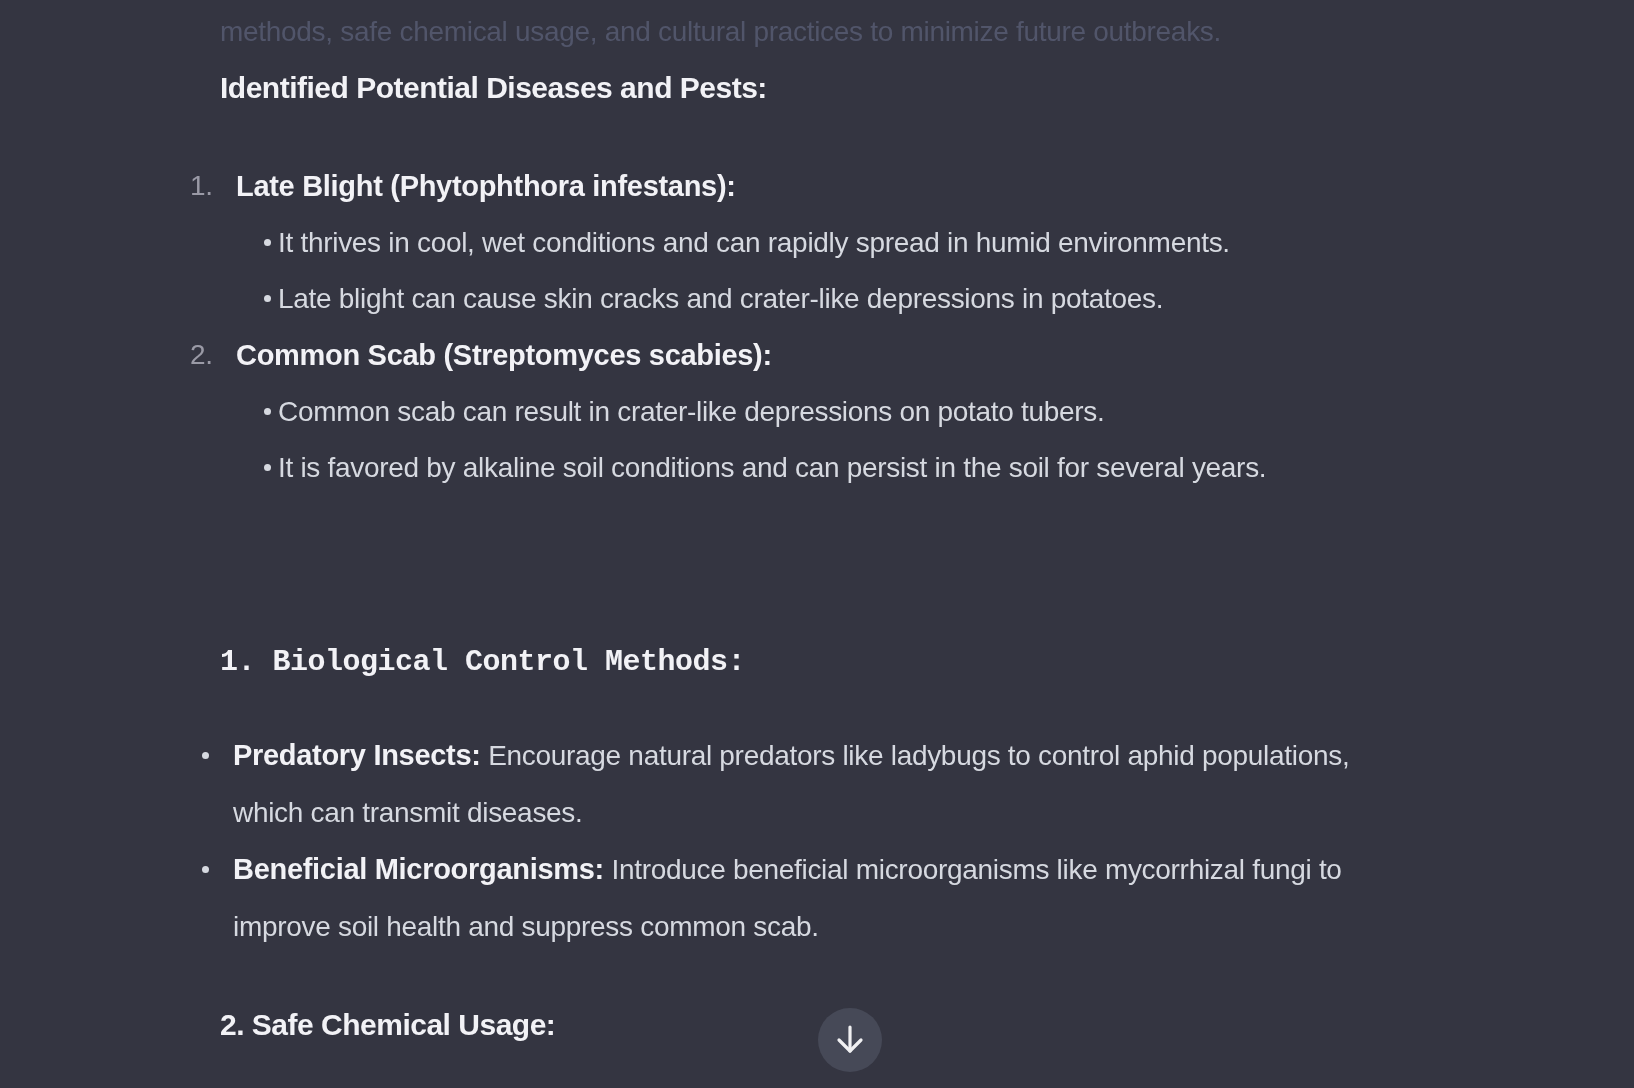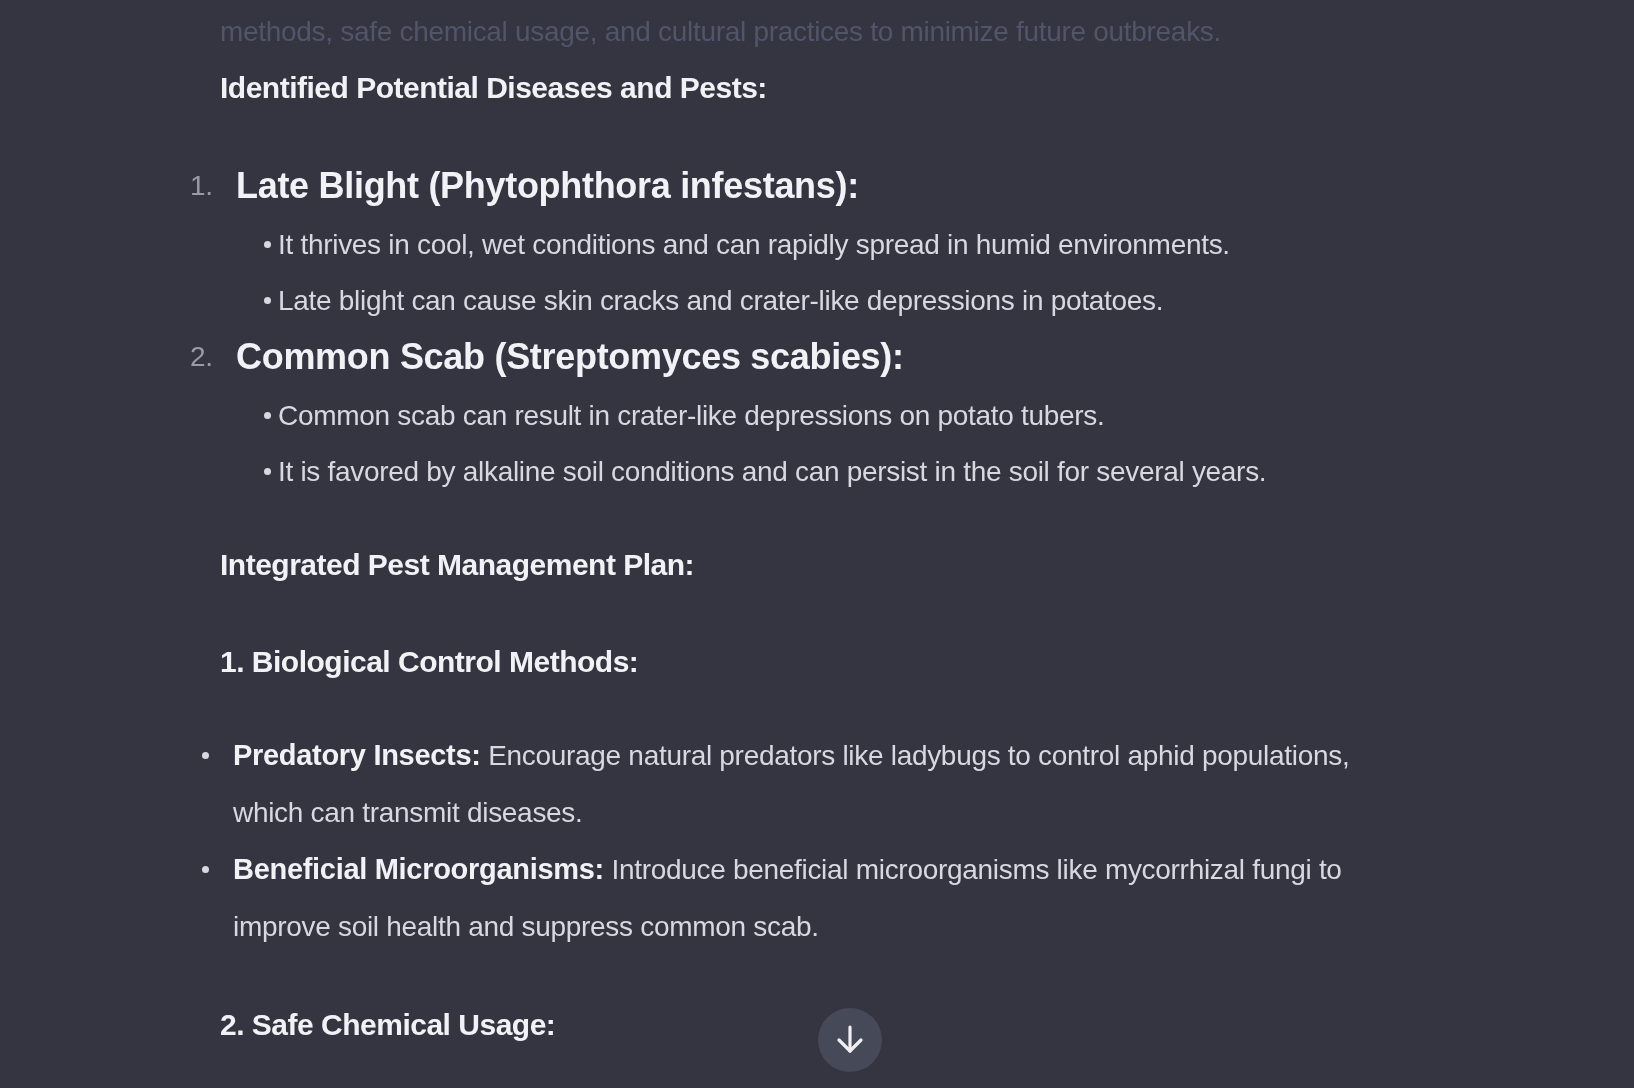--- a/index.html
+++ b/index.html
@@ -40,41 +40,41 @@
     margin: 0;
     font-size: 30px;
     line-height: 44px;
     font-weight: 700;
     letter-spacing: -0.5px;
     color: #F2F2F6;
     white-space: nowrap;
   }
   .h3.pos-1 { top: 66px; }
   .h3.pos-2 { top: 543px; }
-  .h3.pos-3 { top: 640px; }
+  .h3.pos-3 { top: 640px; font-family: Liberation Mono, monospace; }
   .h3.pos-4 { top: 1003px; }
 
   
   .ol-block { top: 158px; width: 100%; }
   .row {
     position: relative;
     font-size: 28px;
     line-height: 56px;
     letter-spacing: -0.3px;
     white-space: nowrap;
   }
   .title-row { padding-left: 16px; }
   .title-row .num {
     position: absolute;
     left: -30px;
     color: #9A9AA6;
     font-weight: 400;
   }
   .title-row strong {
-    font-size: 36px;
+    font-size: 29px;
     font-weight: 700;
     color: #F2F2F6;
   }
   .bullet-nested { padding-left: 58px; }
   .bullet-nested::before {
     content: "";
     position: absolute;
     left: 44px;
     top: 24px;
     width: 7px;
@@ -154,21 +154,20 @@
       </div>
       <div class="row bullet-nested">
         <span>Common scab can result in crater-like depressions on potato tubers.</span>
       </div>
       <div class="row bullet-nested">
         <span>It is favored by alkaline soil conditions and can persist in the soil for several years.</span>
       </div>
 
     </div>
 
-    <h3 class="block h3 pos-2">Integrated Pest Management Plan:</h3>
 
     <h3 class="block h3 pos-3">1. Biological Control Methods:</h3>
 
     <div class="block ul-block">
 
       <div class="ul-item">
         <strong>Predatory Insects:</strong>
         <span>Encourage natural predators like ladybugs to control aphid populations,</span><br>
         <span>which can transmit diseases.</span>
       </div>

